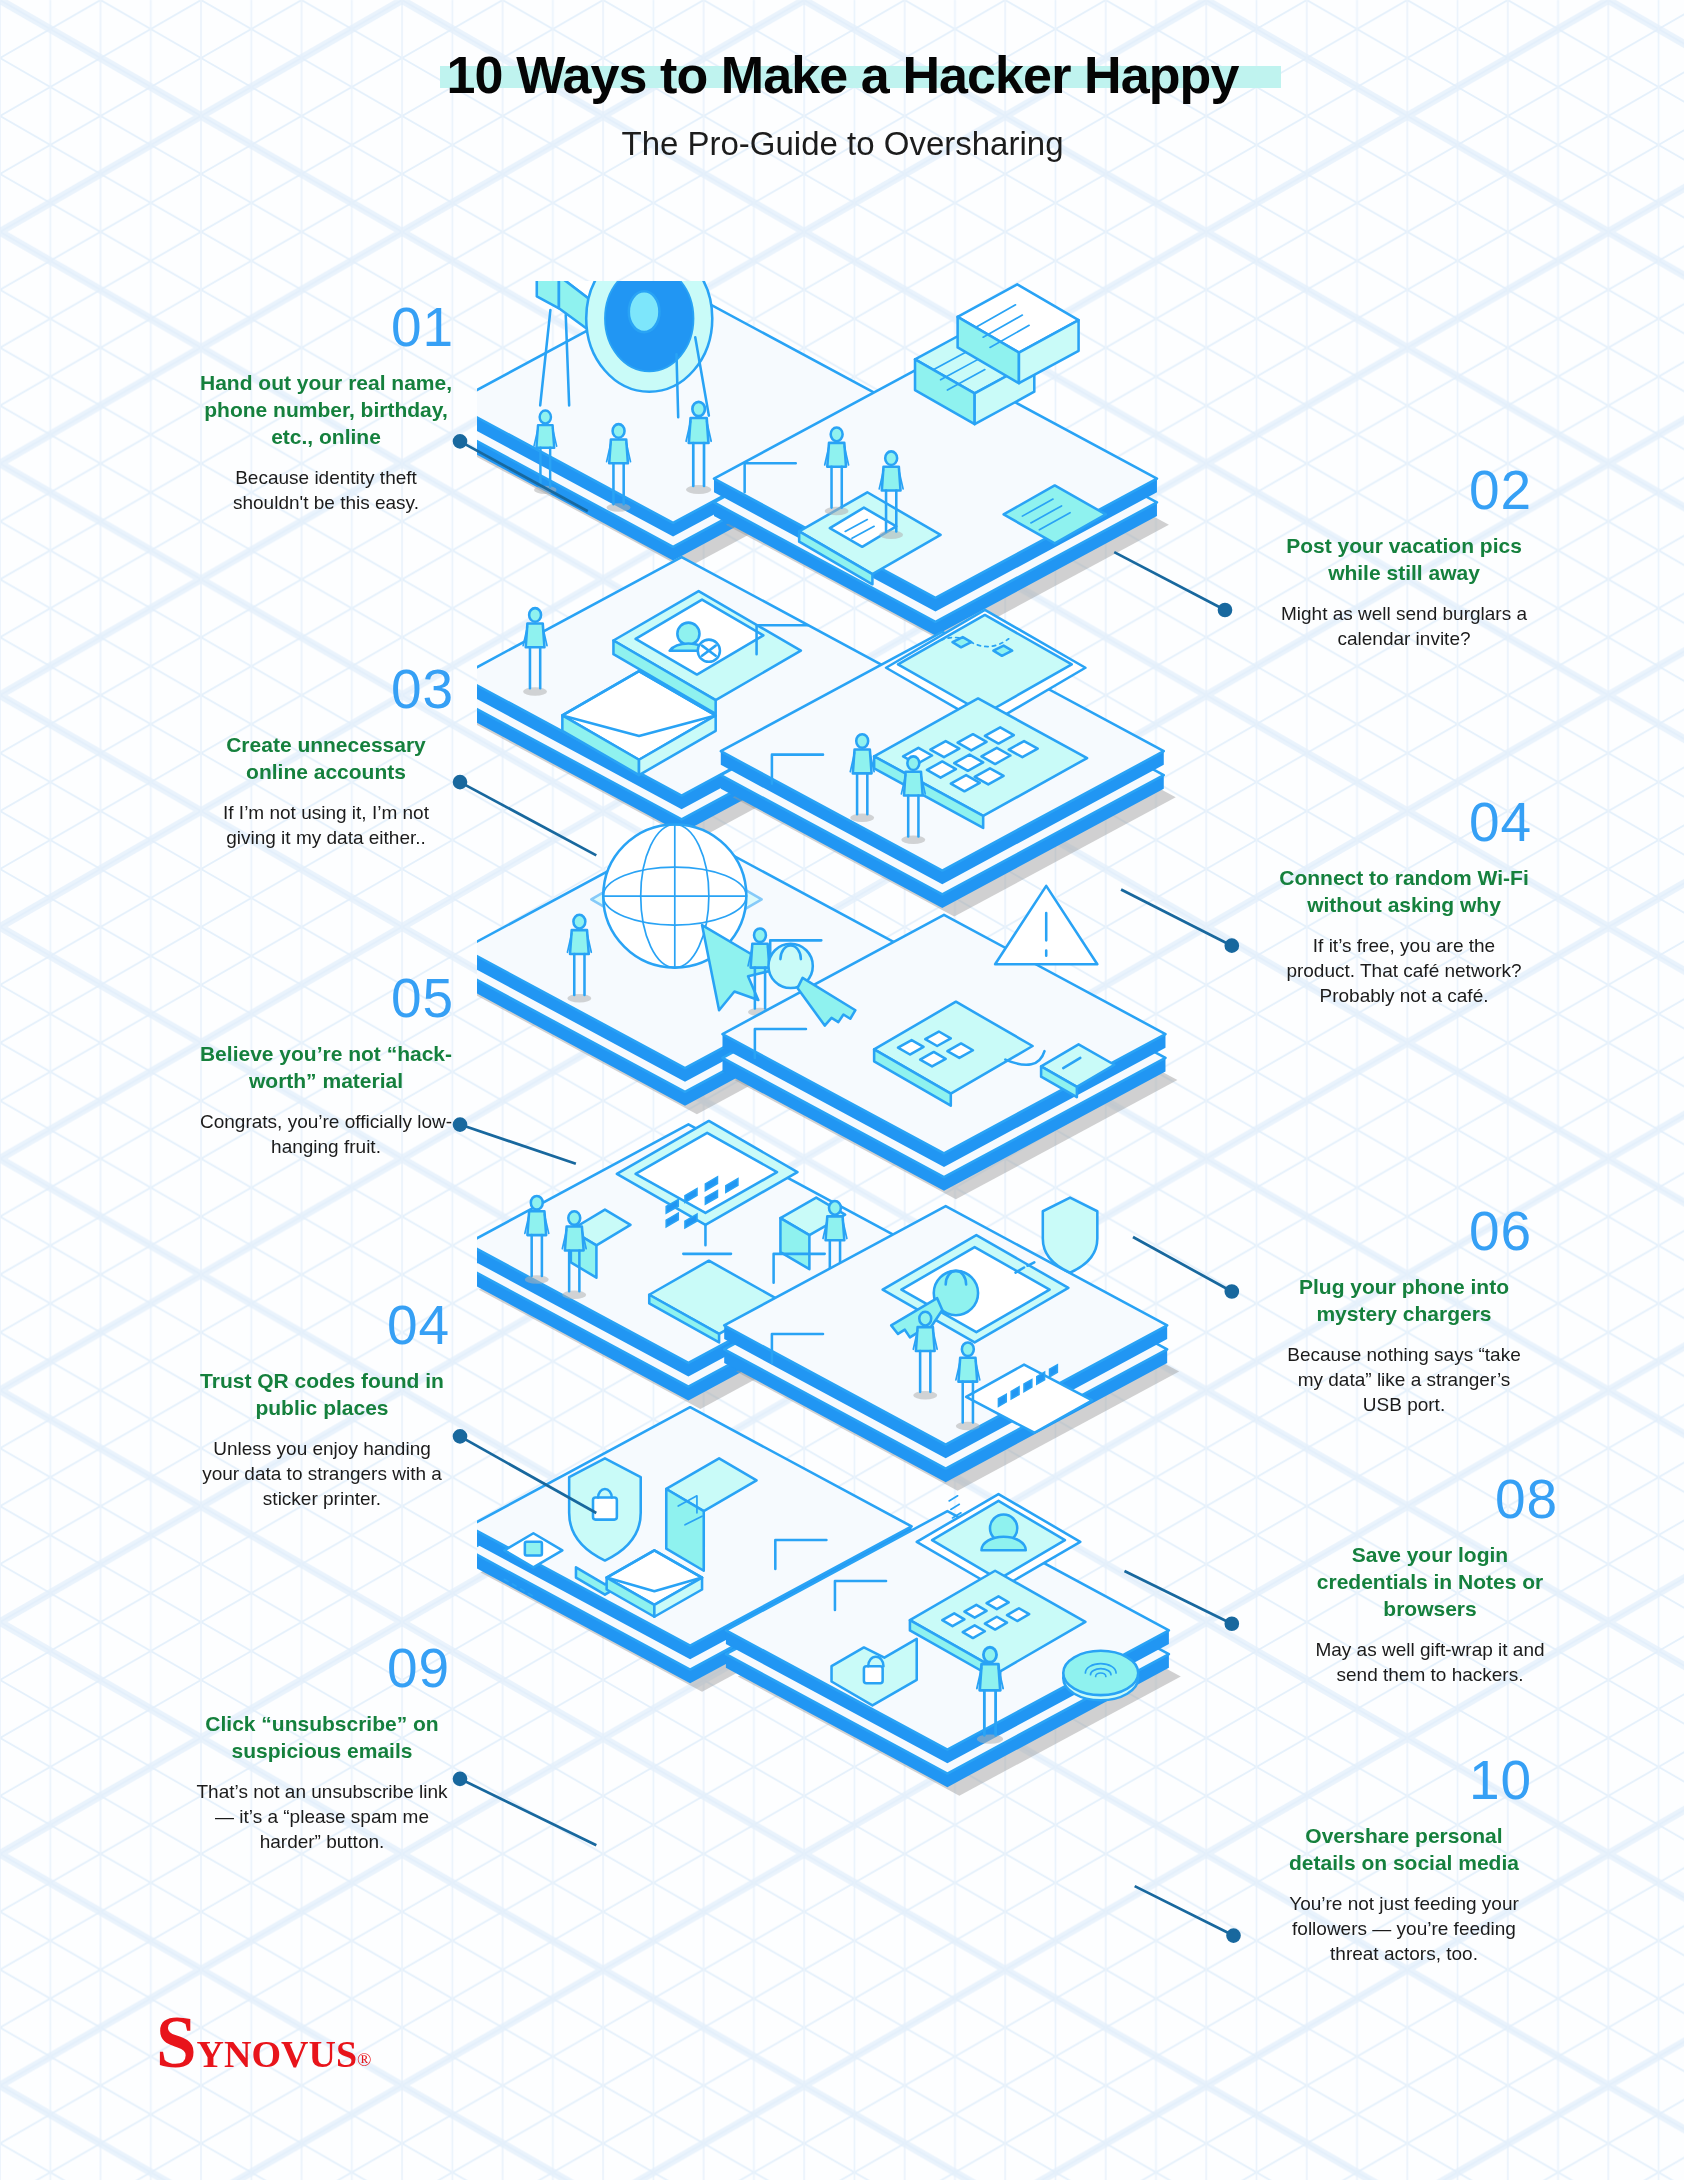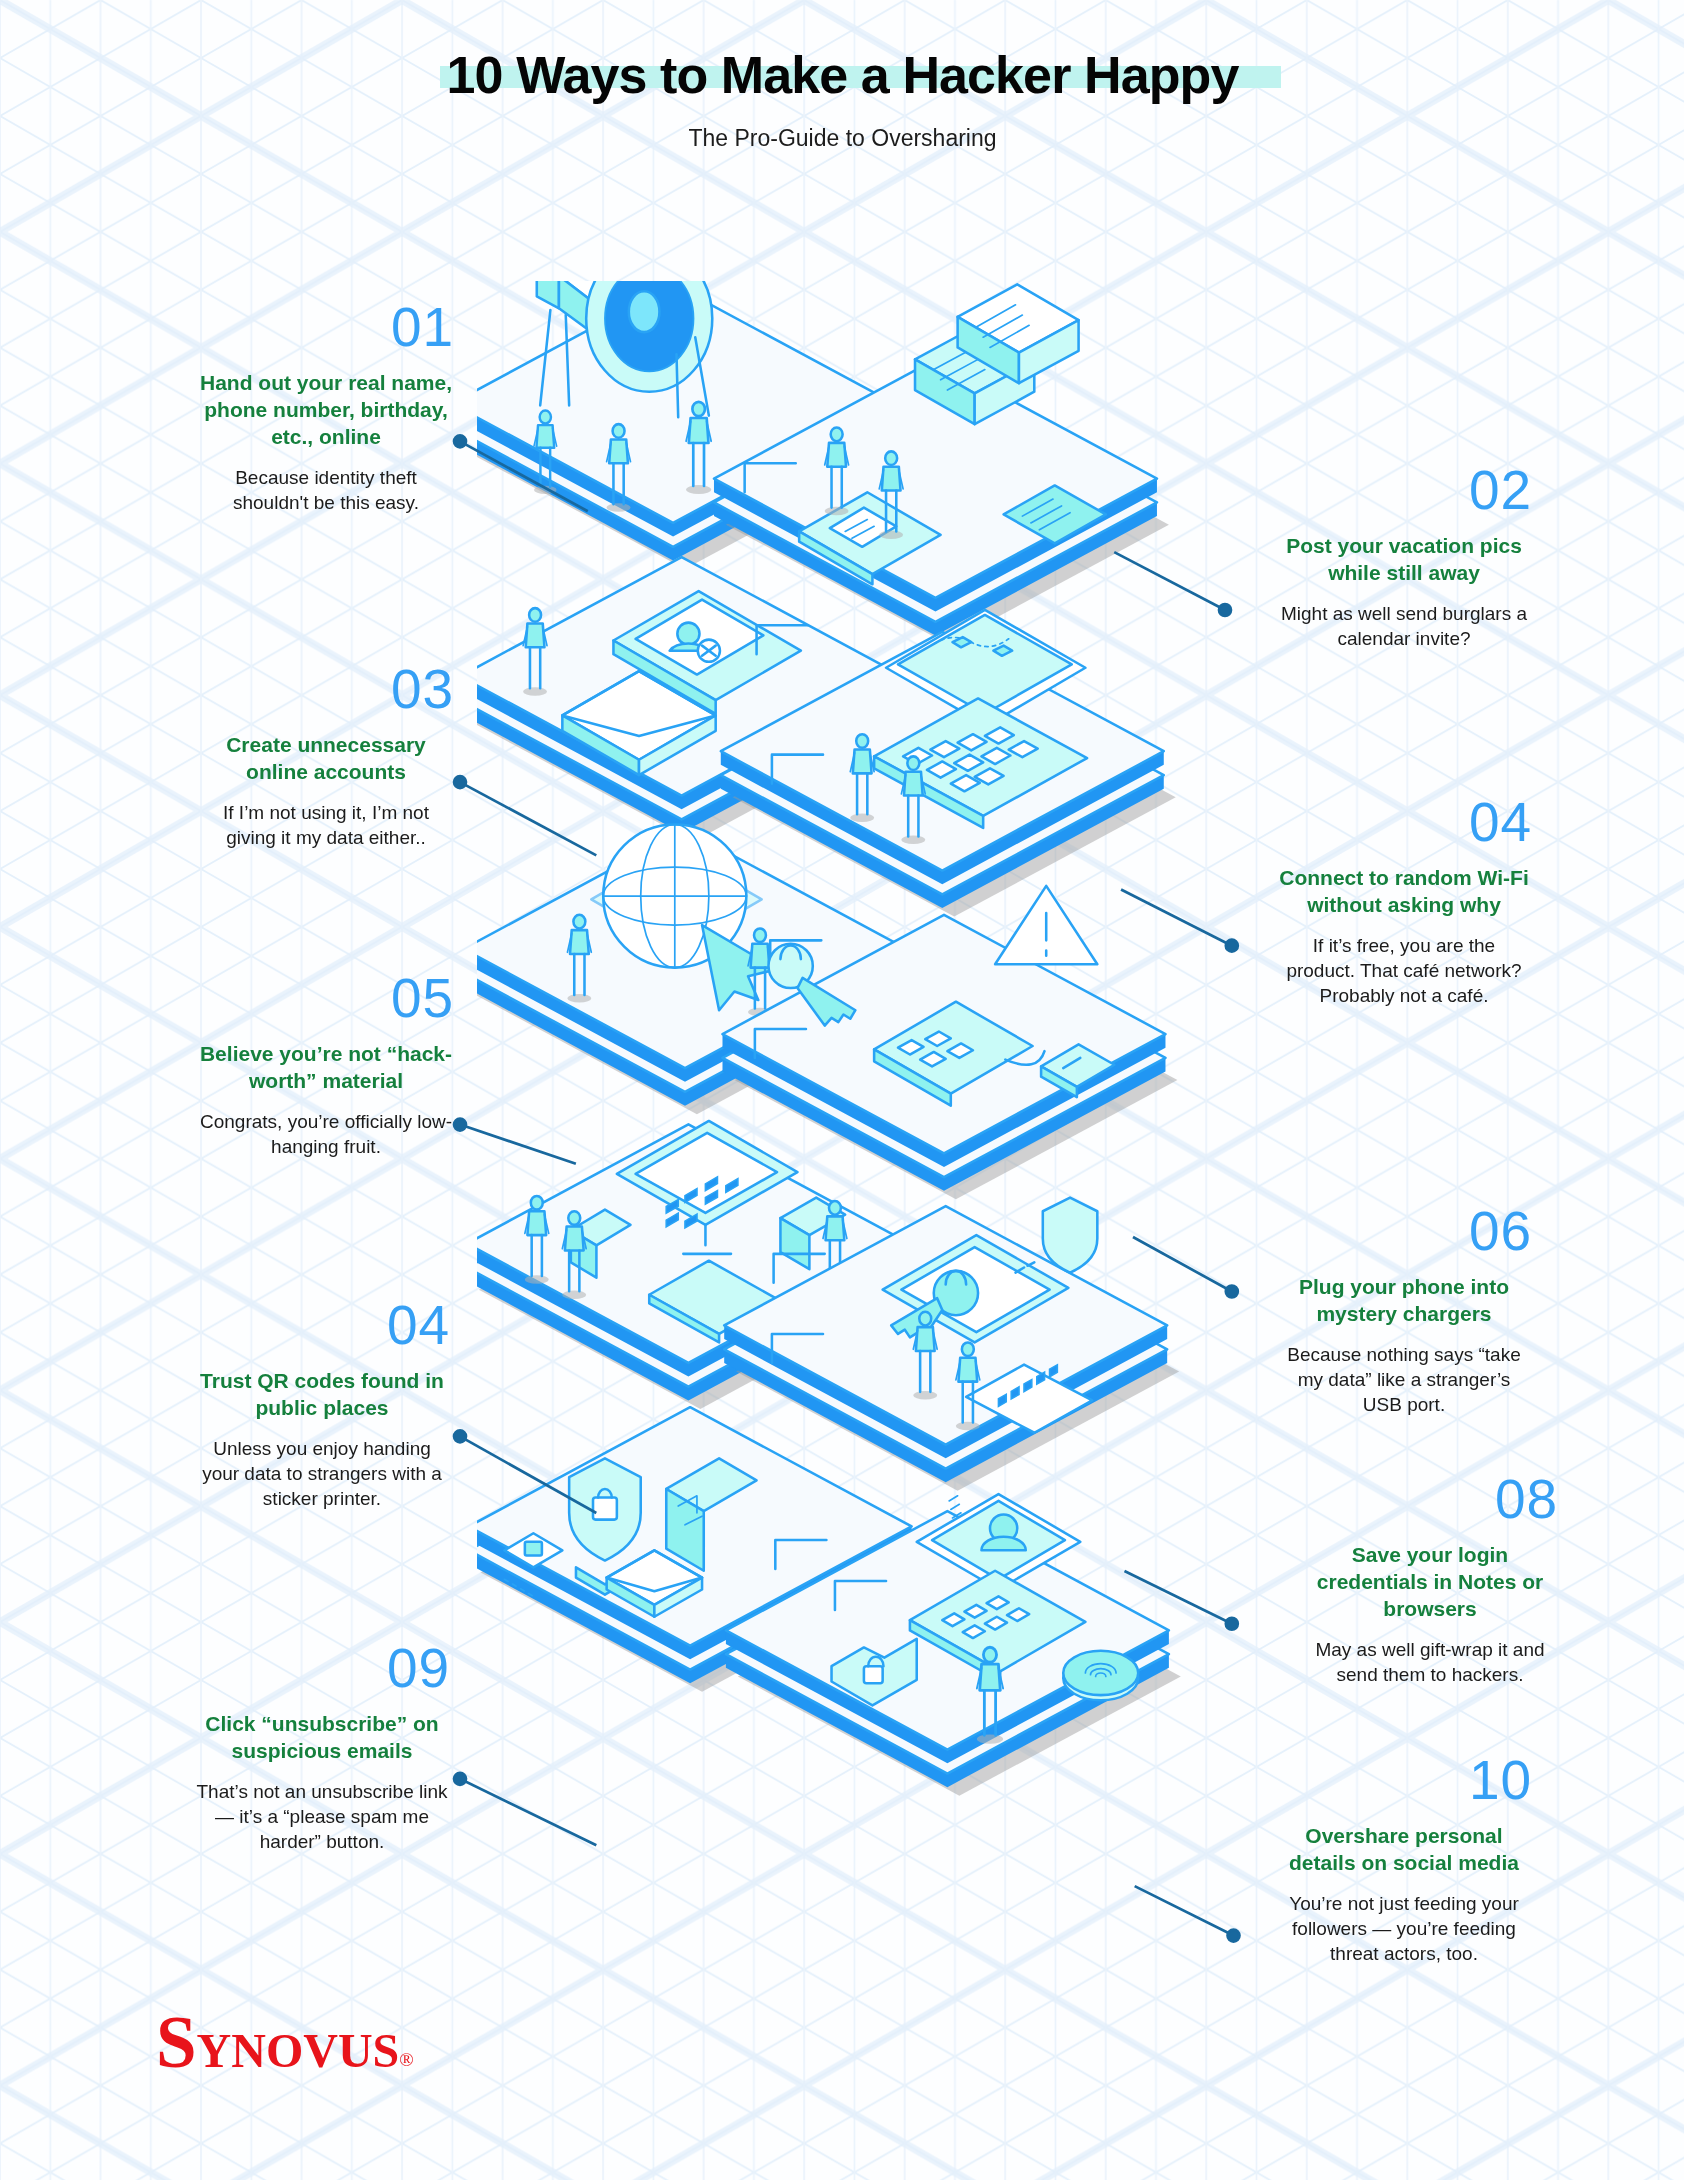--- a/index.html
+++ b/index.html
@@ -58,21 +58,21 @@
     font-size: 52px;
     font-weight: bold;
     color: #050505;
     letter-spacing: -0.9px;
     line-height: 1.06;
     white-space: nowrap;
     padding: 0 51px;
   }
   #page-subtitle {
     margin-top: 22px;
-    font-size: 23px;
+    font-size: 33px;
     color: #1c1c1c;
     font-weight: 400;
   }
 
   
   .item {
     position: absolute;
     width: 256px;
     z-index: 18;
   }
@@ -124,21 +124,21 @@
   #logo-text {
     font-family: "Liberation Serif", serif;
     color: #e8141b;
     font-weight: bold;
     font-size: 0;
     letter-spacing: 0px;
     line-height: 1;
     white-space: nowrap;
   }
   #logo-text .cap { font-size: 73px; }
-  #logo-text .sc  { font-size: 48px; }
+  #logo-text .sc  { font-size: 38px; }
   #logo-reg {
     font-family: "Liberation Serif", serif;
     color: #e8141b;
     font-size: 19px;
     vertical-align: super;
     font-weight: normal;
   }
 </style>
 </head>
 <body>

